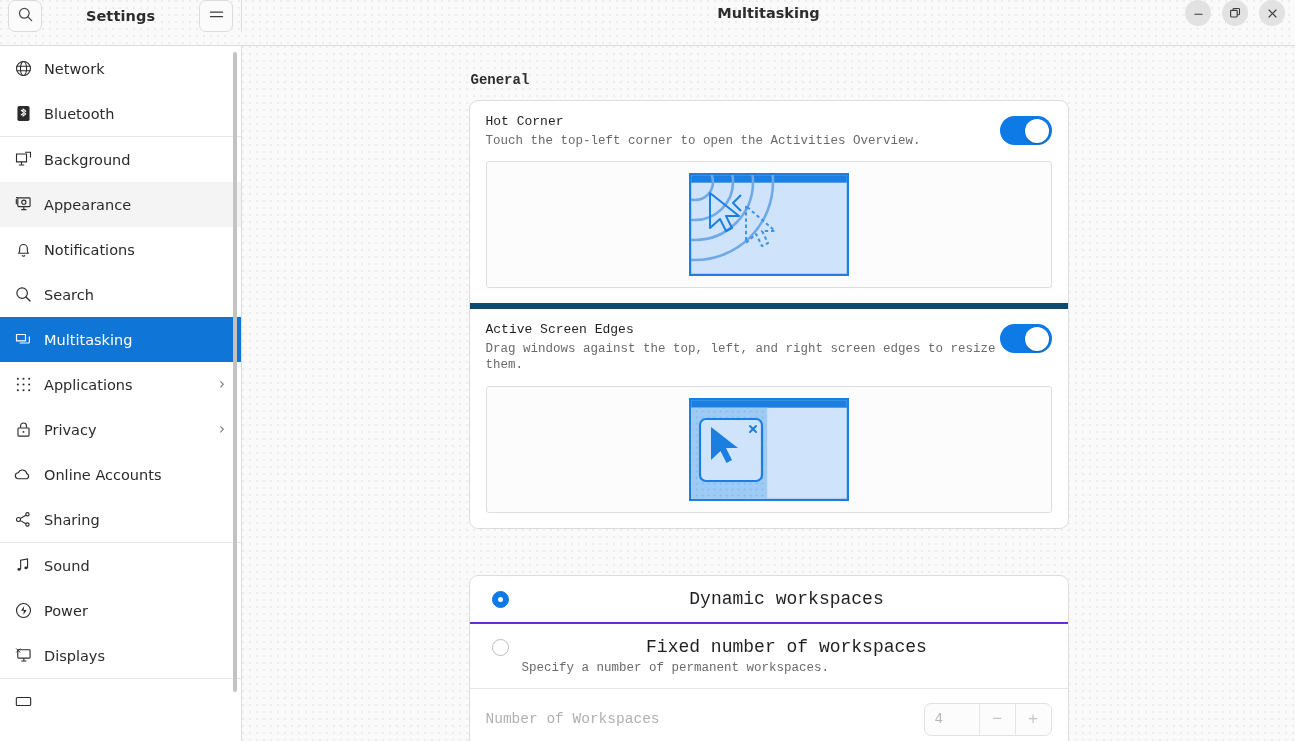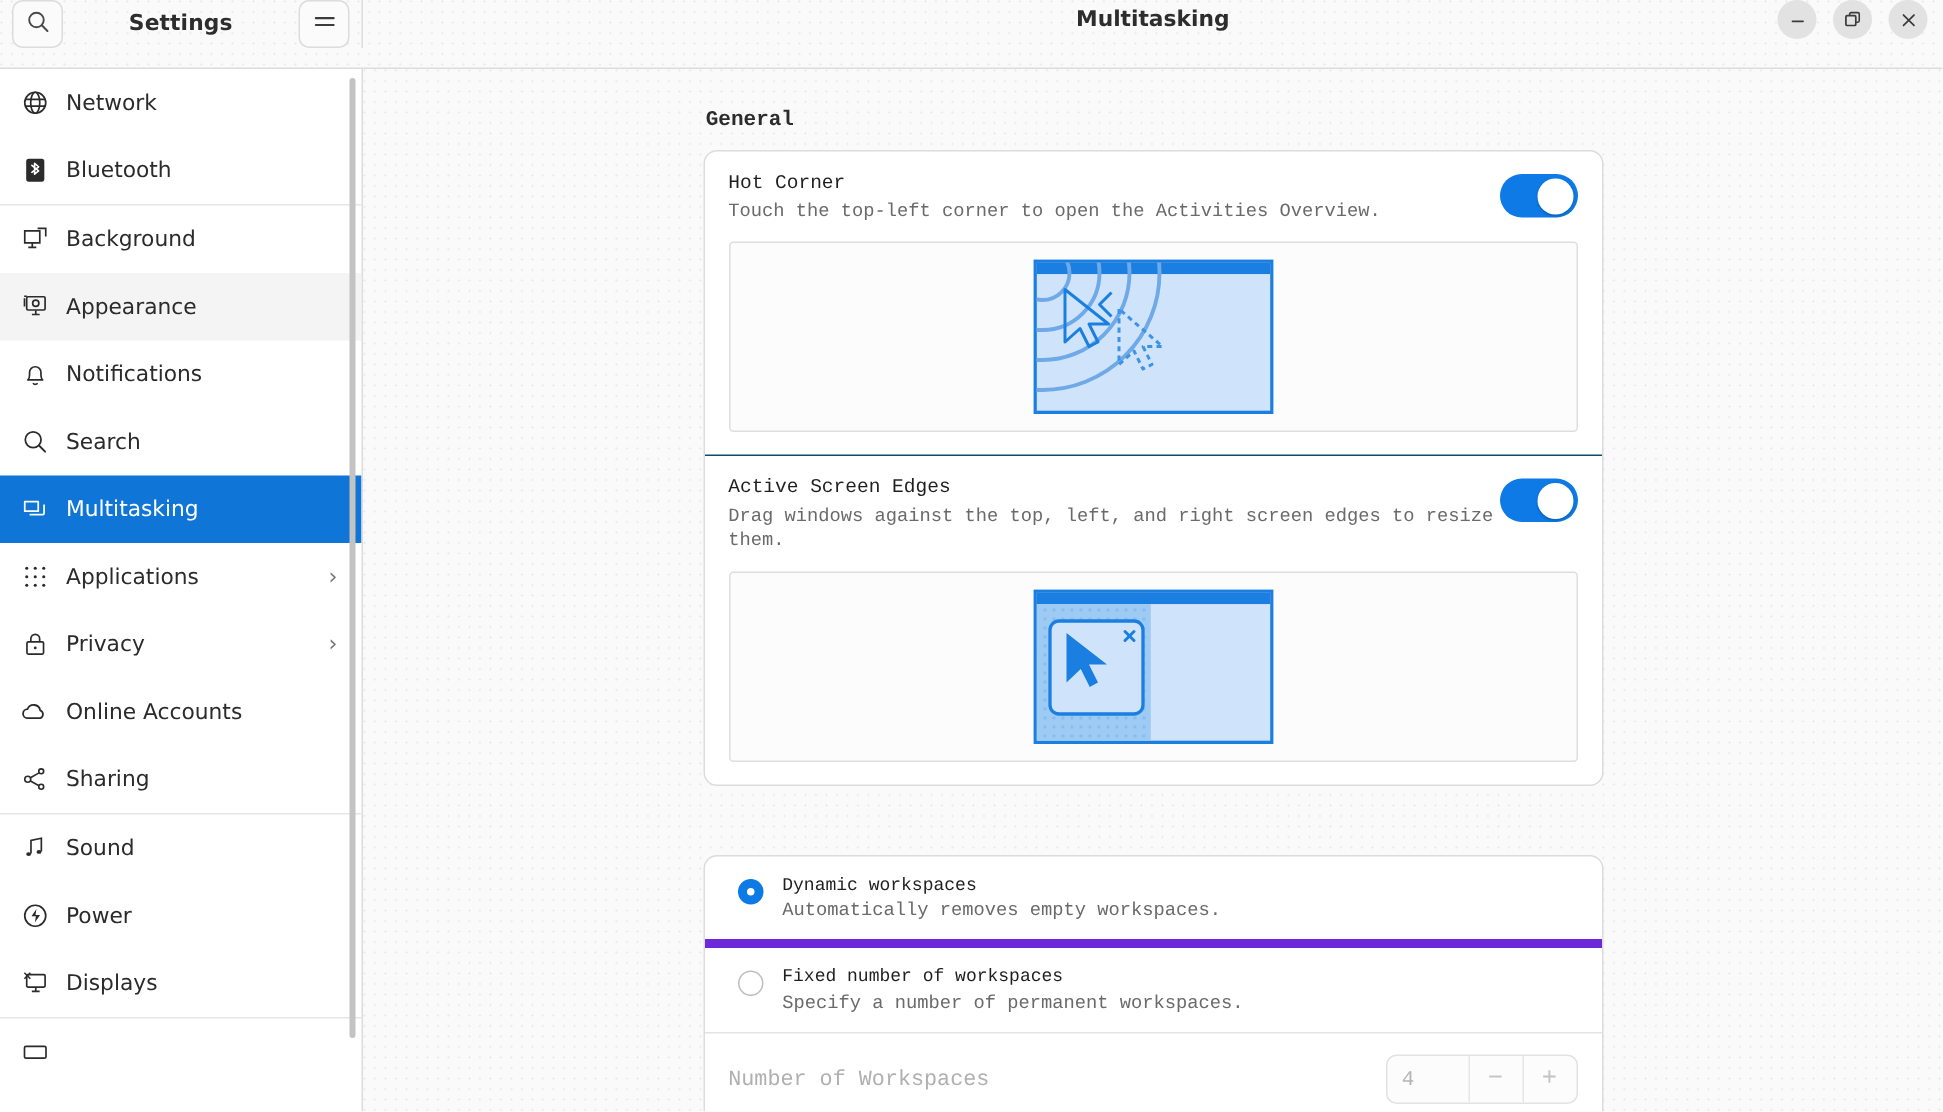--- a/index.html
+++ b/index.html
@@ -274,21 +274,21 @@
   .illus-wrap svg { display: block; }
 
   
   .radio-row {
     padding: 12px 16px 11px 16px;
     display: flex;
     align-items: flex-start;
     cursor: pointer;
   }
   .radio-row + .radio-row,
-  .card .divider { border-top: 6px solid #6d28d9; }
+  .card .divider { border-top: 2px solid #6d28d9; }
   .radio {
     width: 17px; height: 17px;
     border-radius: 50%;
     border: 1.5px solid #bdbdbd;
     background: #fff;
     margin: 3px 13px 0 6px;
     flex-shrink: 0;
     position: relative;
   }
   .radio.checked {
@@ -297,21 +297,21 @@
   }
   .radio.checked::after {
     content: "";
     position: absolute;
     top: 5px; left: 5px;
     width: 5px; height: 5px;
     border-radius: 50%;
     background: #fff;
   }
   .radio-texts { flex: 1; }
-  .radio-title { font-size: 12px; color: #1f1f1f; line-height: 1.3; }
+  .radio-title { font-size: 18px; color: #1f1f1f; line-height: 1.3; text-align: center; }
   .radio-sub { font-size: 12.5px; color: #6a6a6a; margin-top: 1px; line-height: 1.3; }
 
   
   .spin-row {
     padding: 14px 16px 14px 16px;
     display: flex;
     align-items: center;
     border-top: 1px solid #e4e4e4;
   }
   .spin-label {
@@ -628,21 +628,21 @@
                 <g clip-path="url(#hcClip)" fill="none" stroke="#1a7fe0" stroke-width="2" stroke-linejoin="round">
                   <path d="M21 20 L21 55 L31 46 L37 58 L43 55 L37 43 L50 43 Z"></path>
                   <path d="M52 22 L44 30 L52 38"></path>
                 </g>
                 <g clip-path="url(#hcClip)" fill="none" stroke="#3d93e6" stroke-width="2" stroke-dasharray="3.4 2.8" stroke-linejoin="round">
                   <path d="M57 33 L57 70 L67 61 L73 73 L79 70 L73 58 L86 58 Z"></path>
                 </g>
               </svg>
             </div>
 
-            <div class="pref-row" style="border-top:1px solid #0c4a6e;justify-content:flex-end;">
+            <div class="pref-row" style="border-top:6px solid #0c4a6e;justify-content:flex-end;">
               <div class="pref-texts">
                 <div class="pref-title">Active Screen Edges</div>
                 <div class="pref-sub">Drag windows against the top, left, and right screen edges to resize them.</div>
               </div>
               <div class="switch on">
                 <div class="knob"></div>
               </div>
             </div>
 
             <div class="illus-wrap">
@@ -669,21 +669,20 @@
         </div>
 
         <div class="section">
 
           <div class="card">
 
             <div class="radio-row">
               <div class="radio checked"></div>
               <div class="radio-texts">
                 <div class="radio-title">Dynamic workspaces</div>
-                <div class="radio-sub">Automatically removes empty workspaces.</div>
               </div>
             </div>
 
             <div class="radio-row">
               <div class="radio"></div>
               <div class="radio-texts">
                 <div class="radio-title">Fixed number of workspaces</div>
                 <div class="radio-sub">Specify a number of permanent workspaces.</div>
               </div>
             </div>

